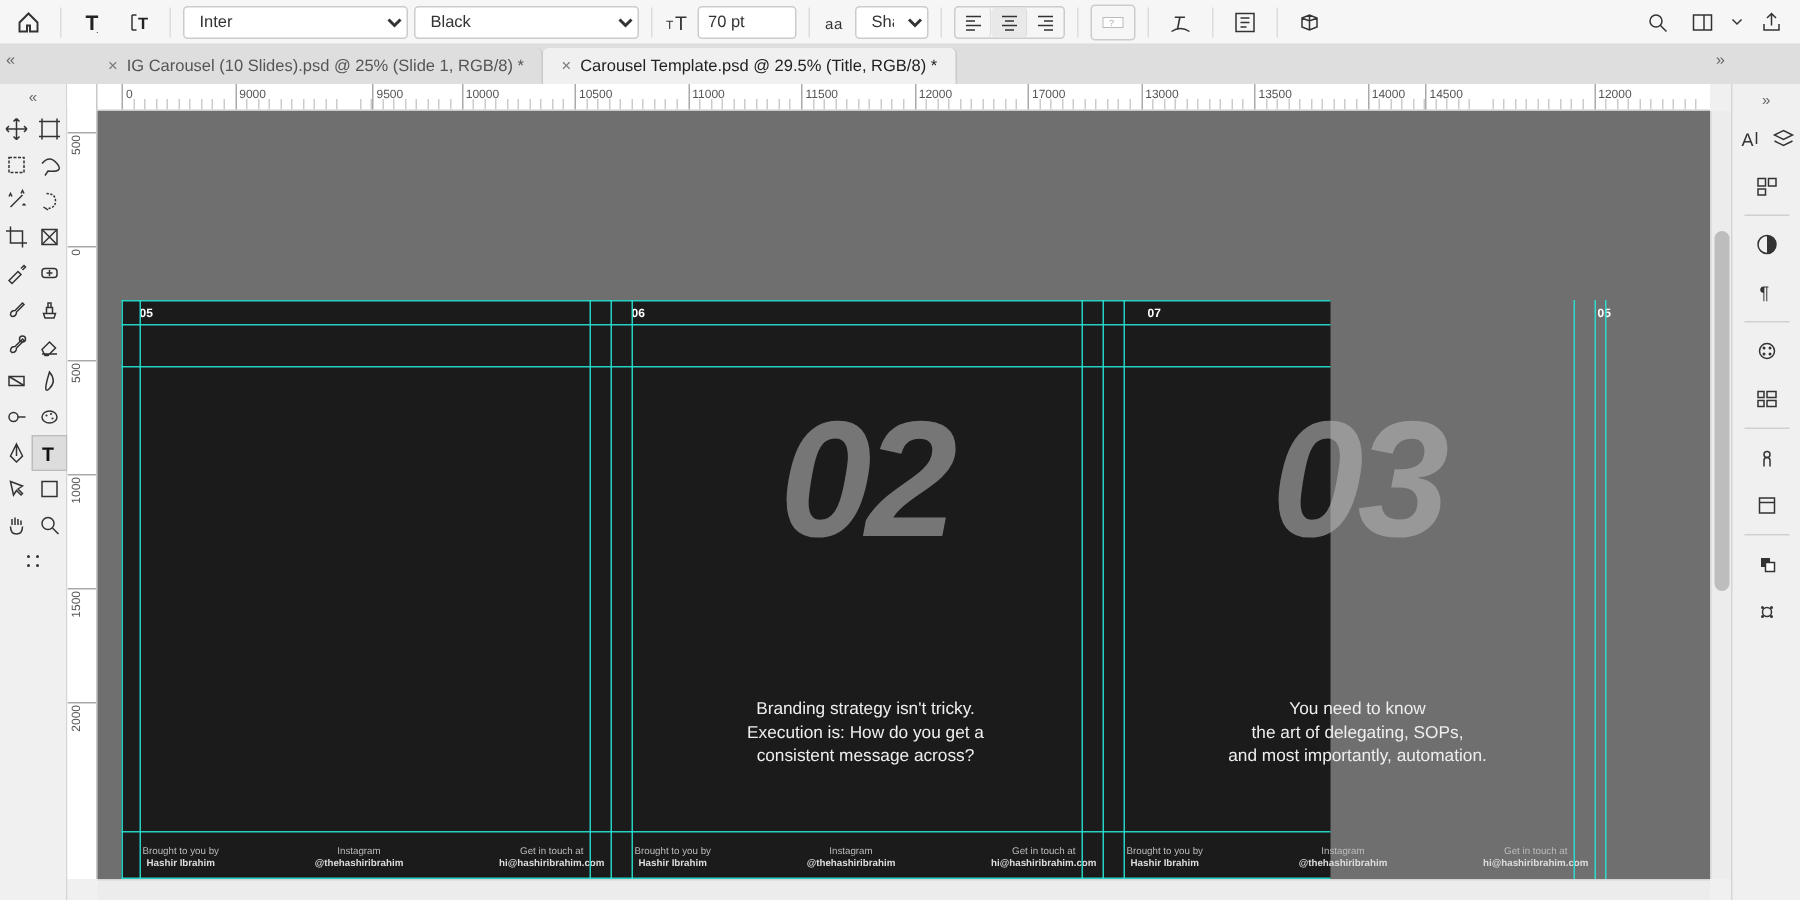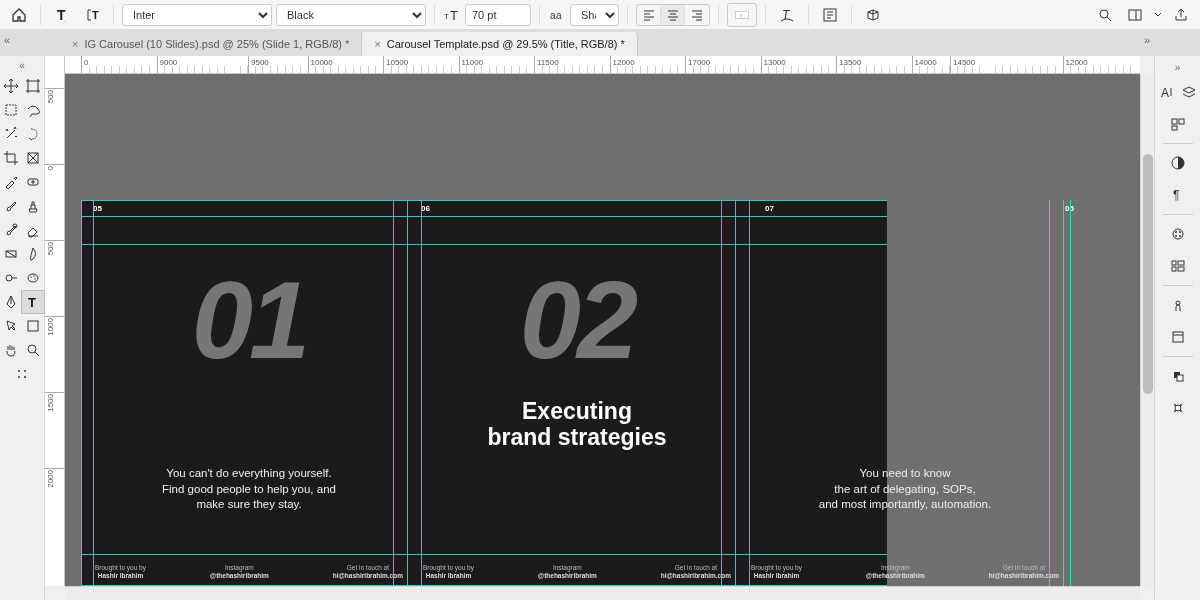--- a/index.html
+++ b/index.html
@@ -664,43 +664,41 @@
         <div class="tick" style="top: 412px;">
           <span>2000</span>
         </div>
       </div>
 
     <div class="viewport">
       <div class="canvas">
 
         <div class="slide" style="left:10px">
           <span class="slabel" style="left:2px">05</span>
-          <div class="bignum">01</div>
-          <div class="desc">You can't do everything yourself.
-Find good people to help you, and
-make sure they stay.</div>
           <div class="foot">
             <div><span>Brought to you by</span><b>Hashir Ibrahim</b></div>
             <div><span>Instagram</span><b>@thehashiribrahim</b></div>
             <div><span>Get in touch at</span><b>hi@hashiribrahim.com</b></div>
           </div>
         </div>
         <div class="slide" style="left:338px">
           <span class="slabel" style="left:2px">06</span>
           <div class="bignum">02</div>
-          <div class="title" style="white-space:pre-line">Executing
-brand strategies</div>
+          <div class="desc">Branding strategy isn't tricky.
+Execution is: How do you get a
+consistent message across?</div>
           <div class="foot">
             <div><span>Brought to you by</span><b>Hashir Ibrahim</b></div>
             <div><span>Instagram</span><b>@thehashiribrahim</b></div>
             <div><span>Get in touch at</span><b>hi@hashiribrahim.com</b></div>
           </div>
         </div>
         <div class="slide" style="left:666px">
           <span class="slabel" style="left:18px">07</span>
+          <div class="bignum">03</div>
           <div class="desc">You need to know
 the art of delegating, SOPs,
 and most importantly, automation.</div>
           <div class="foot">
             <div><span>Brought to you by</span><b>Hashir Ibrahim</b></div>
             <div><span>Instagram</span><b>@thehashiribrahim</b></div>
             <div><span>Get in touch at</span><b>hi@hashiribrahim.com</b></div>
           </div>
         </div>
 

